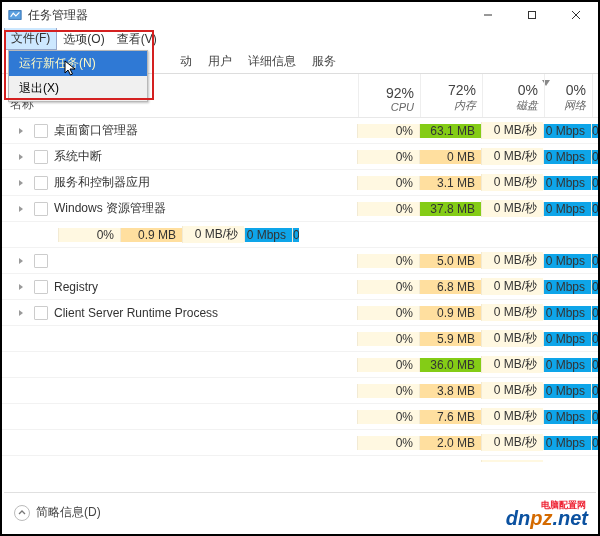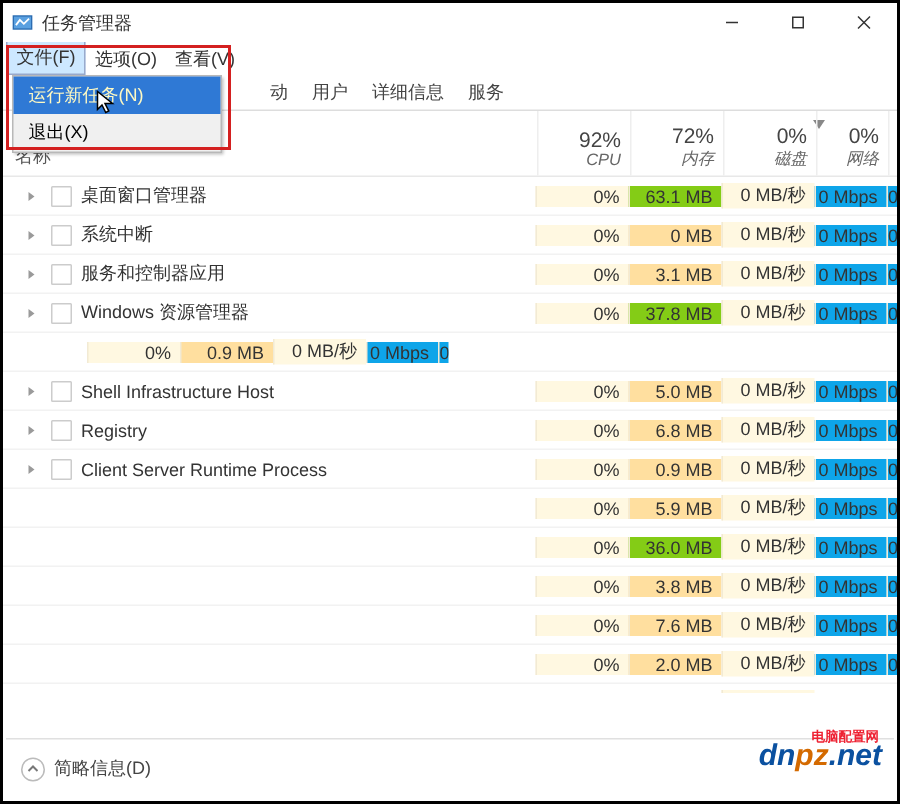--- a/index.html
+++ b/index.html
@@ -36,21 +36,21 @@
 .row .st{width:56px;}
 .row .c{width:62px;text-align:right;padding-right:6px;border-left:1px solid #f2ead4;}
 .cpu{background:#fff8e1;}
 .mem{background:#ffdf9f;}
 .mem.hi{background:#84cc16;}
 .dsk{background:#fff8e1;}
 .net{background:#0ea5e9;}
 .cutcol{width:6px;border-left:1px solid #eee;}
 .footer{position:absolute;left:2px;right:2px;bottom:2px;height:40px;border-top:1px solid #e0e0e0;display:flex;align-items:center;padding-left:10px;font-size:12px;color:#444;}
 .footer .chev{border:1px solid #bbb;border-radius:50%;width:16px;height:16px;display:flex;align-items:center;justify-content:center;margin-right:6px;color:#777;}
-.logo{position:absolute;right:10px;bottom:18px;font-weight:bold;font-size:20px;}
+.logo{position:absolute;right:10px;bottom:4px;font-weight:bold;font-size:20px;}
 .logo .d{color:#0b51a0;font-style:italic;}
 .logo .n{color:#d46a00;font-style:italic;}
 .logo .pz{color:#e23;position:absolute;font-size:9px;right:2px;top:-8px;letter-spacing:0;}
 </style>
 </head>
 <body>
 
 <div class="outer">
   <div class="titlebar">
     <svg class="ico" viewBox="0 0 16 16">
@@ -194,21 +194,20 @@
         <div class="c dsk">0 MB/秒</div>
         <div class="c net" style="width: 48px;">0 Mbps</div>
         <div class="c net" style="width: 6px; overflow: hidden;">0</div>
       </div>
       <div class="row">
         <div class="nm">
           <span class="disc"><svg width="10" height="10" viewBox="0 0 10 10">
               <path d="M3 2 L7 5 L3 8 Z" fill="#9a9a9a"></path>
             </svg></span>
           <span class="rico"></span>
-          <span>Shell Infrastructure Host</span>
         </div>
         <div class="st"></div>
         <div class="c cpu">0%</div>
         <div class="c mem">5.0 MB</div>
         <div class="c dsk">0 MB/秒</div>
         <div class="c net" style="width: 48px;">0 Mbps</div>
         <div class="c net" style="width: 6px; overflow: hidden;">0</div>
       </div>
       <div class="row">
         <div class="nm">

